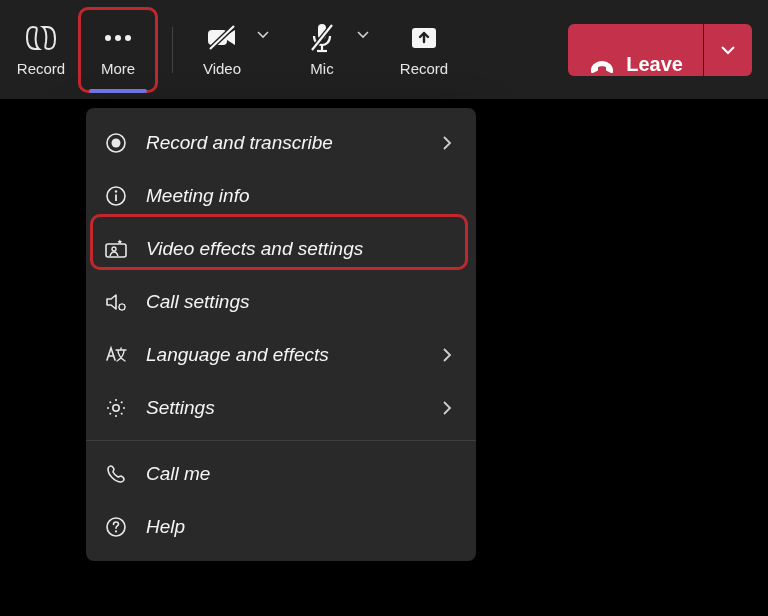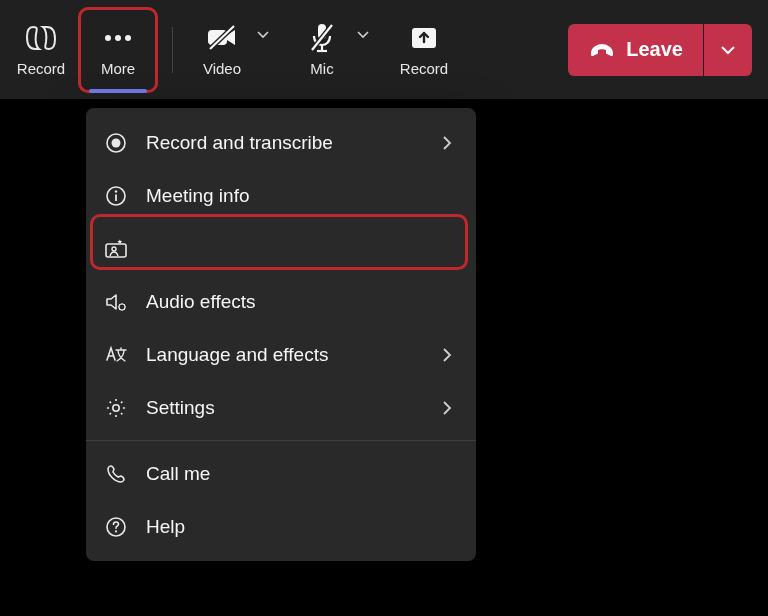--- a/index.html
+++ b/index.html
@@ -80,21 +80,21 @@
     .tb-group { display: flex; align-items: flex-start; position: relative; margin-right: 26px; }
     .spacer { flex: 1; }
     .leave-group {
       display: flex;
       height: 52px;
       margin-right: 8px;
     }
     .leave-btn {
       background: #c4314b;
       display: flex;
-      align-items: center;
+      align-items: flex-end;
       justify-content: center;
       gap: 10px;
       padding: 0 20px;
       border-top-left-radius: 6px;
       border-bottom-left-radius: 6px;
       cursor: pointer;
       font-size: 20px;
       font-weight: 600;
     }
     .leave-drop {
@@ -110,20 +110,21 @@
     }
     .menu {
       position: absolute;
       top: 108px;
       left: 86px;
       width: 390px;
       background: #292929;
       border-radius: 8px;
       box-shadow: 0 12px 40px rgba(0,0,0,0.6);
       padding: 8px 0;
+      font-style: italic;
     }
     .menu-item {
       display: flex;
       align-items: center;
       height: 53px;
       padding: 0 18px;
       gap: 18px;
       cursor: pointer;
       color: #f5f5f5;
       font-size: 19px;
@@ -281,31 +282,32 @@
 
   <div class="menu-item">
     <span class="mi-icon">
       <svg width="24" height="20" viewBox="0 0 24 20">
           <rect x="2" y="5" width="20" height="13" rx="2" stroke="#e8e8e8" stroke-width="1.6" fill="none"></rect>
           <circle cx="10" cy="10" r="2" stroke="#e8e8e8" stroke-width="1.4" fill="none"></circle>
           <path d="M6 17 C7 14 9 13 10 13 C11 13 13 14 14 17" stroke="#e8e8e8" stroke-width="1.4" fill="none"></path>
           <path d="M16 3 L17 5 L19 5 L17.5 6.5 L18 8.5 L16 7.5 L14 8.5 L14.5 6.5 L13 5 L15 5 Z" fill="#e8e8e8" transform="translate(3,-2) scale(0.8)"></path>
         </svg>
     </span>
+    <span class="mi-label">Video effects and settings</span>
   </div>
 
   <div class="menu-item">
     <span class="mi-icon">
       <svg width="24" height="22" viewBox="0 0 24 22">
           <path d="M3 8 L7 8 L12 4 L12 18 L7 14 L3 14 Z" stroke="#e8e8e8" stroke-width="1.6" fill="none" stroke-linejoin="round"></path>
           <circle cx="18" cy="16" r="3" stroke="#e8e8e8" stroke-width="1.2" fill="none"></circle>
           <path d="M18 13 L18 12.2 M18 19.8 L18 19 M21 16 L21.8 16 M14.2 16 L15 16 M20.1 13.9 L20.7 13.3 M15.3 18.7 L15.9 18.1 M20.1 18.1 L20.7 18.7 M15.3 13.3 L15.9 13.9" stroke="#e8e8e8" stroke-width="1.2"></path>
         </svg>
     </span>
-    <span class="mi-label">Audio effects</span>
+    <span class="mi-label">Call settings</span>
   </div>
 
   <div class="menu-item">
     <span class="mi-icon">
       <svg width="24" height="22" viewBox="0 0 24 22">
           <path d="M3 16 L7 4 L11 16 M4.5 12 L9.5 12" stroke="#e8e8e8" stroke-width="1.6" fill="none" stroke-linecap="round"></path>
           <path d="M12 6 L22 6 M17 4 L17 6 M14 6 C14 10 16 14 21 17 M20 6 C20 10 18 14 13 17" stroke="#e8e8e8" stroke-width="1.4" fill="none" stroke-linecap="round"></path>
         </svg>
     </span>
     <span class="mi-label">Language and effects</span>

